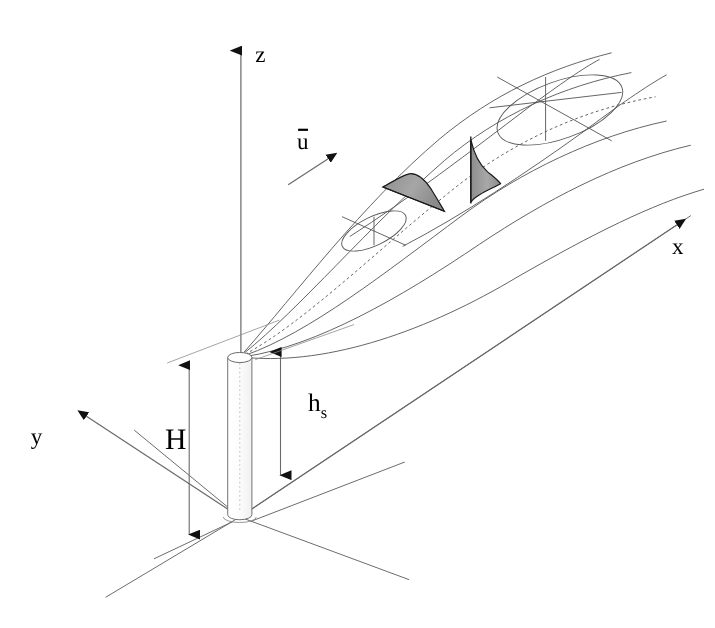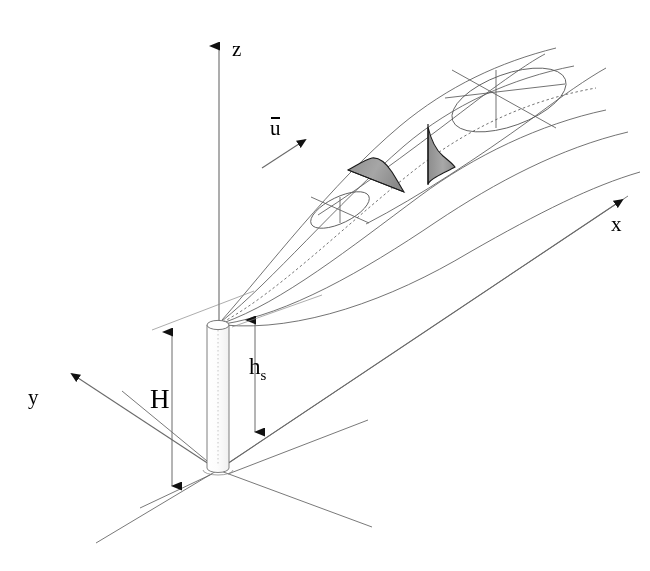--- a/index.html
+++ b/index.html
@@ -32,20 +32,21 @@
   }
   .lbl-axis {
     font-size: 21px;
     font-style: normal;
   }
   .lbl-dim-big {
     font-size: 27px;
   }
   .lbl-dim {
     font-size: 23px;
+    margin-left: 31px;
   }
   .lbl-sub {
     font-size: 15px;
     vertical-align: sub;
   }
   .lbl-u {
     font-size: 21px;
   }
   .overbar {
     display: inline-block;

